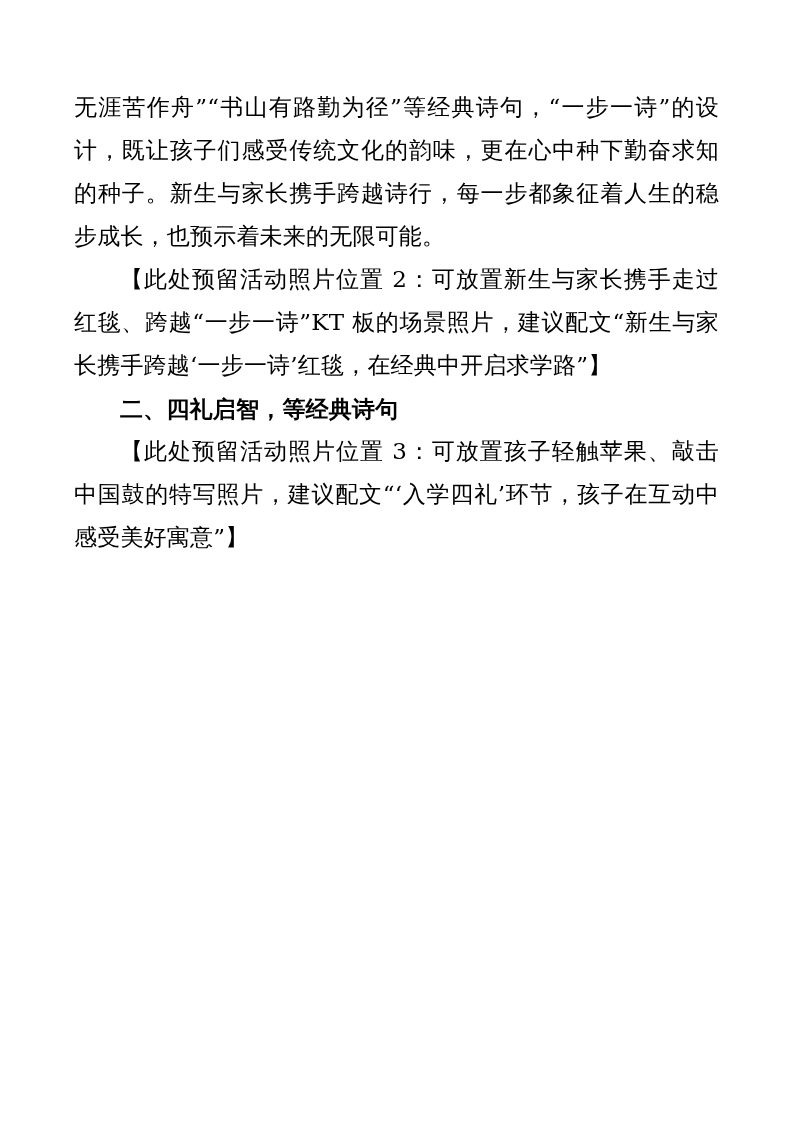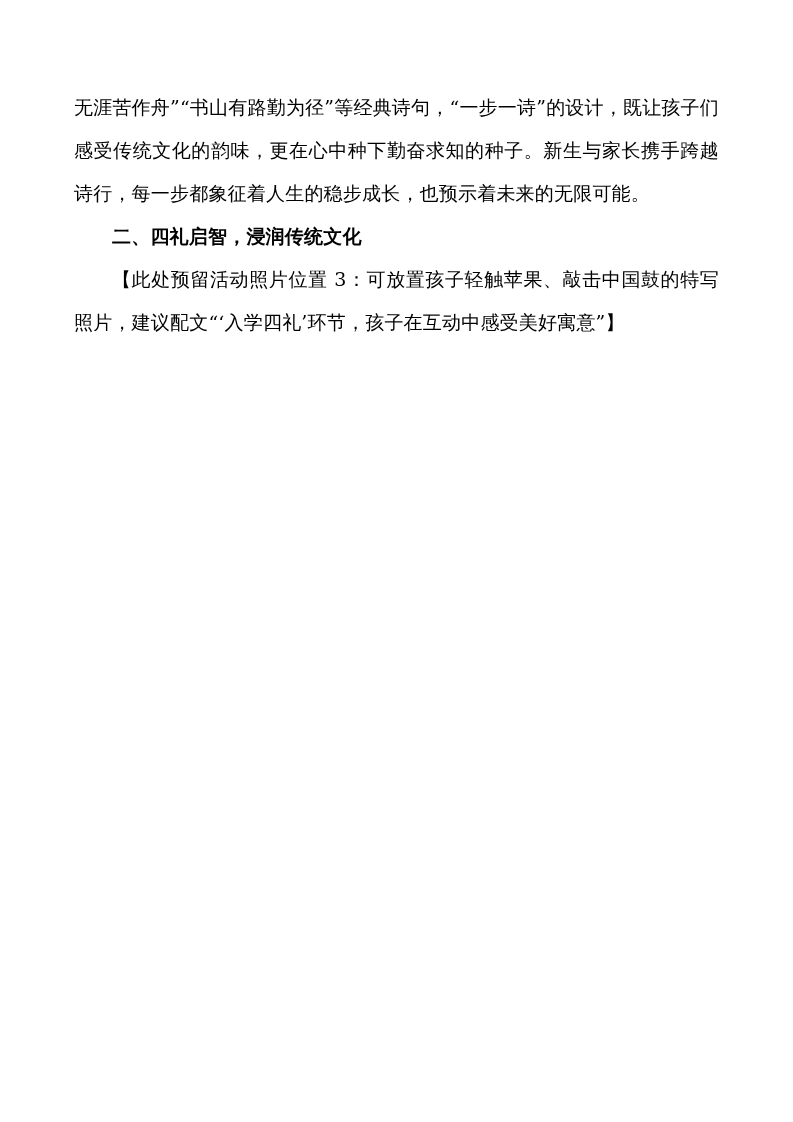--- a/index.html
+++ b/index.html
@@ -16,21 +16,21 @@
   }
   .page {
     position: relative;
     width: 793px;
     height: 1122px;
     box-sizing: border-box;
     padding: 86px 74px 60px 74px;
     background: #ffffff;
   }
   .doc-body {
-    font-size: 19px;
+    font-size: 23px;
     line-height: 43px;
     text-align: justify;
     text-justify: inter-ideograph;
     letter-spacing: 0.2px;
   }
   p.para {
     margin: 0;
     text-indent: 2em;
     word-break: break-all;
   }
@@ -45,16 +45,17 @@
     font-weight: bold;
     word-break: break-all;
   }
 </style>
 </head>
 <body>
 
 <div class="page">
   <div class="doc-body">
     <p class="flush">无涯苦作舟”“书山有路勤为径”等经典诗句，“一步一诗”的设计，既让孩子们感受传统文化的韵味，更在心中种下勤奋求知的种子。新生与家长携手跨越诗行，每一步都象征着人生的稳步成长，也预示着未来的无限可能。</p>
-    <p class="heading">二、四礼启智，浸润传统文化</p>
+    <p class="para">【此处预留活动照片位置 2：可放置新生与家长携手走过红毯、跨越“一步一诗”KT 板的场景照片，建议配文“新生与家长携手跨越‘一步一诗’红毯，在经典中开启求学路”】</p>
+    <p class="heading">二、四礼启智，等经典诗句</p>
     <p class="para">【此处预留活动照片位置 3：可放置孩子轻触苹果、敲击中国鼓的特写照片，建议配文“‘入学四礼’环节，孩子在互动中感受美好寓意”】</p>
   </div>
 </div>
 
 </body></html>

